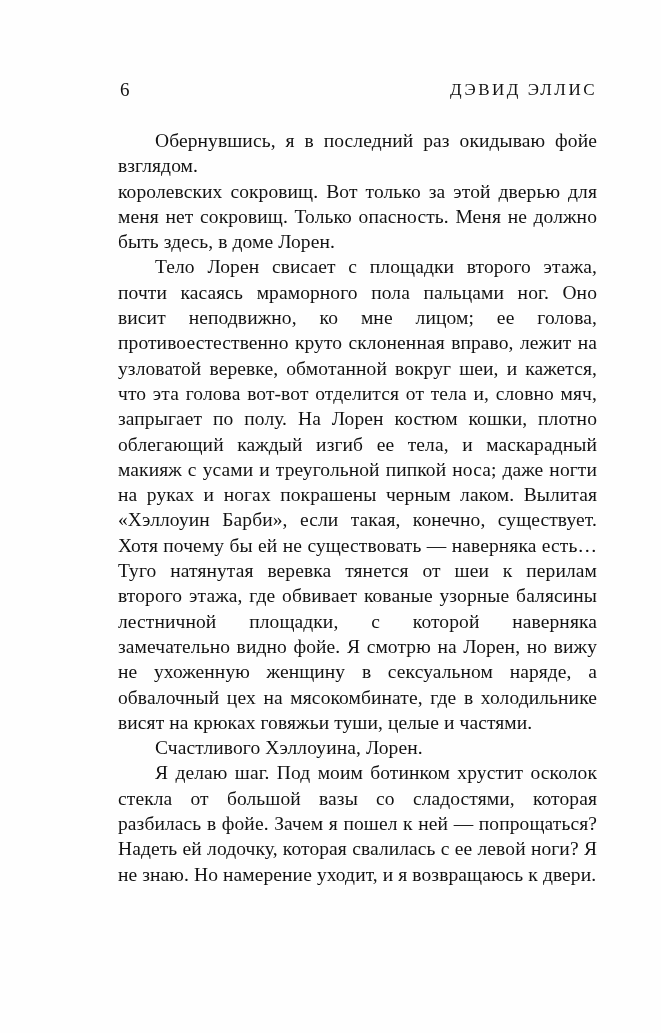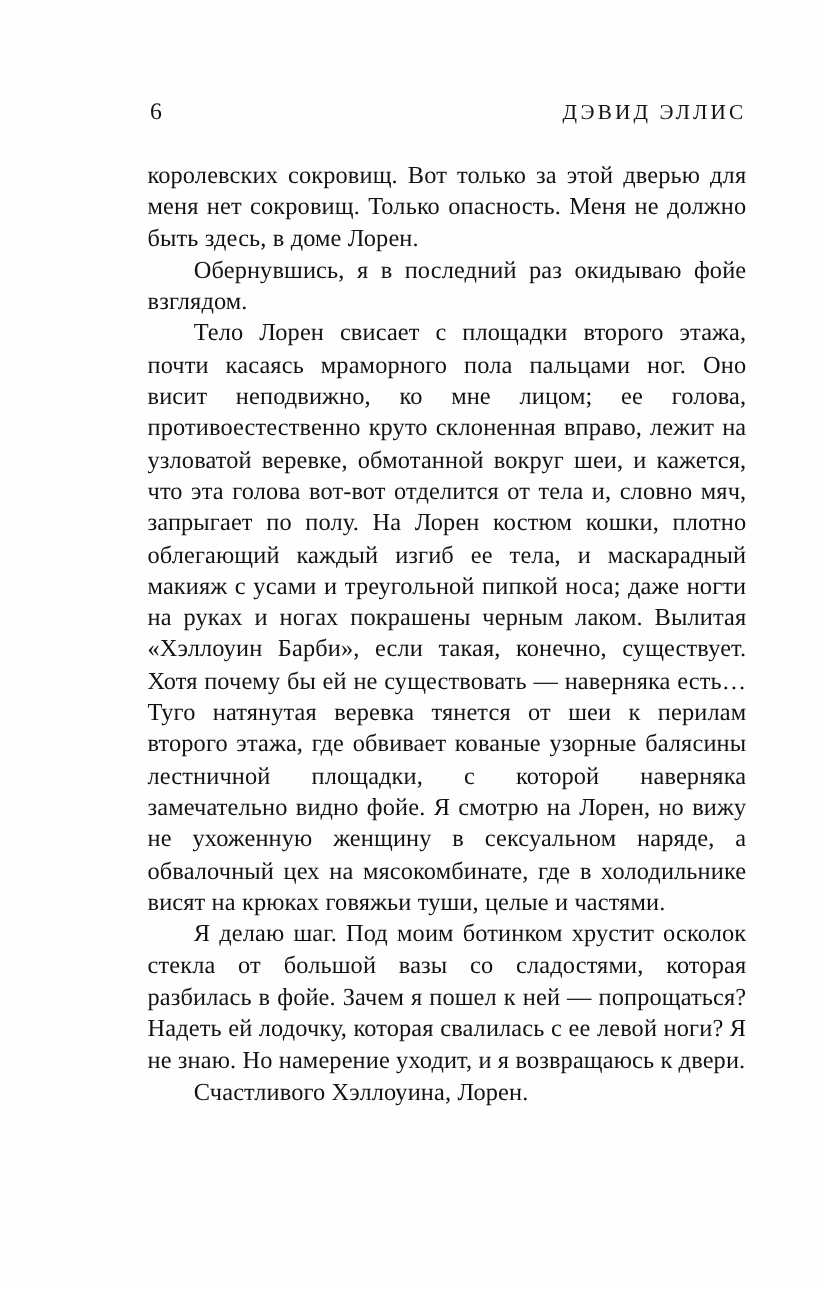--- a/index.html
+++ b/index.html
@@ -56,19 +56,19 @@
 </style>
 </head>
 <body>
 
 <div class="book-page">
   <div class="page-header">
     <span class="page-number">6</span>
     <span class="running-title">ДЭВИД ЭЛЛИС</span>
   </div>
   <div class="page-body" id="paragraphs">
+      <p class="para">Обернувшись, я в последний раз окидываю фойе взглядом.</p>
       <p class="para no-indent">королевских сокровищ. Вот только за этой дверью для меня нет сокровищ. Только опасность. Меня не должно быть здесь, в доме Лорен.</p>
-      <p class="para">Обернувшись, я в последний раз окидываю фойе взглядом.</p>
       <p class="para">Тело Лорен свисает с площадки второго этажа, почти касаясь мраморного пола пальцами ног. Оно висит неподвижно, ко мне лицом; ее голова, противоестественно круто склоненная вправо, лежит на узловатой веревке, обмотанной вокруг шеи, и кажется, что эта голова вот-вот отделится от тела и, словно мяч, запрыгает по полу. На Лорен костюм кошки, плотно облегающий каждый изгиб ее тела, и маскарадный макияж с усами и треугольной пипкой носа; даже ногти на руках и ногах покрашены черным лаком. Вылитая «Хэллоуин Барби», если такая, конечно, существует. Хотя почему бы ей не существовать — наверняка есть… Туго натянутая веревка тянется от шеи к перилам второго этажа, где обвивает кованые узорные балясины лестничной площадки, с которой наверняка замечательно видно фойе. Я смотрю на Лорен, но вижу не ухоженную женщину в сексуальном наряде, а обвалочный цех на мясокомбинате, где в холодильнике висят на крюках говяжьи туши, целые и частями.</p>
+      <p class="para">Счастливого Хэллоуина, Лорен.</p>
       <p class="para">Я делаю шаг. Под моим ботинком хрустит осколок стекла от большой вазы со сладостями, которая разбилась в фойе. Зачем я пошел к ней — попрощаться? Надеть ей лодочку, которая свалилась с ее левой ноги? Я не знаю. Но намерение уходит, и я возвращаюсь к двери.</p>
-      <p class="para">Счастливого Хэллоуина, Лорен.</p>
     </div>
 </div>
 
 </body></html>

